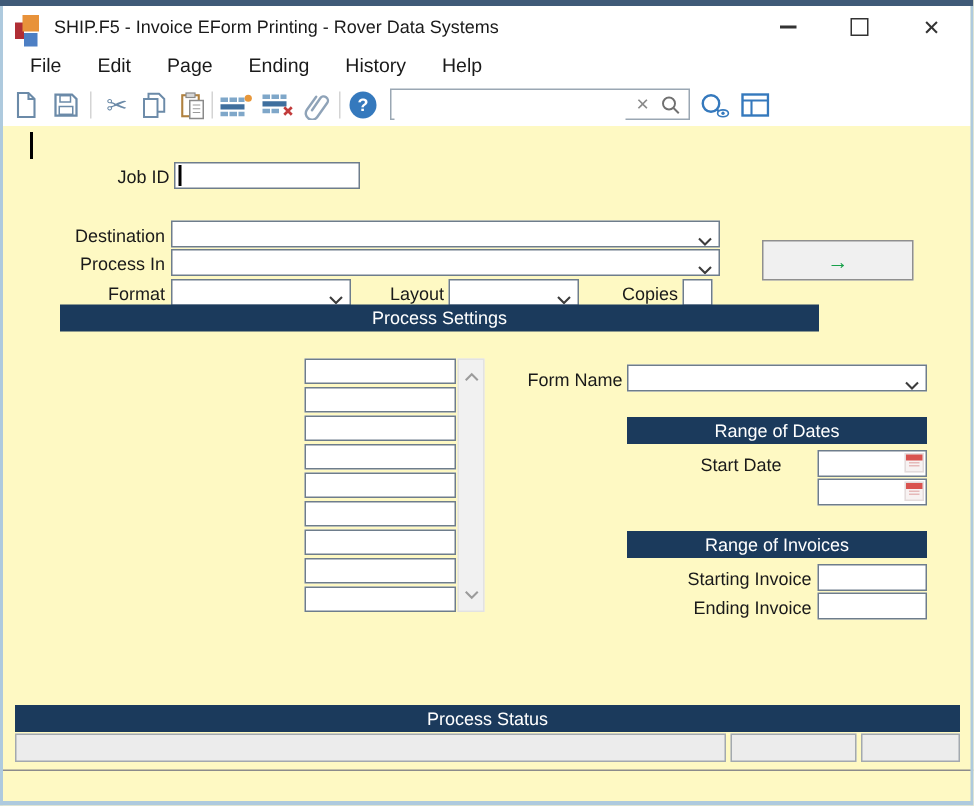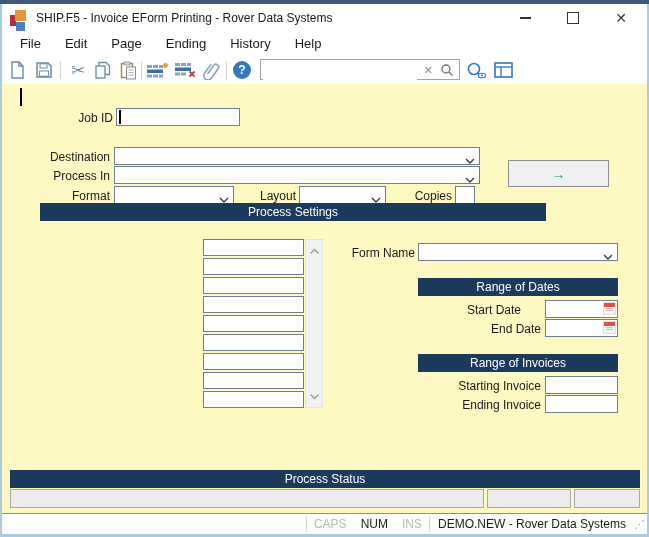--- a/index.html
+++ b/index.html
@@ -291,47 +291,37 @@
 
   <div class="banner" style="left:418px;top:278px;width:200px;">Range of Dates</div>
   <div class="lbl" style="left:416px;top:303px;width:105px;">Start Date</div>
   <div class="dwrap" style="left:545px;top:300px;">
     <span class="cal">
         <span class="cal-top"></span>
         <span class="cal-line"></span>
         <span class="cal-line"></span>
       </span>
   </div>
-  <div class="lbl" style="left:436px;top:322px;width:105px;">End Date</div>
   <div class="dwrap" style="left:545px;top:319px;">
     <span class="cal">
         <span class="cal-top"></span>
         <span class="cal-line"></span>
         <span class="cal-line"></span>
       </span>
   </div>
 
   <div class="banner" style="left:418px;top:354px;width:200px;">Range of Invoices</div>
   <div class="lbl" style="left:436px;top:379px;width:105px;">Starting Invoice</div>
   <input class="tb" style="left: 545px; top: 376px; width: 73px; height: 18px;" value="">
   <div class="lbl" style="left:436px;top:398px;width:105px;">Ending Invoice</div>
   <input class="tb" style="left: 545px; top: 395px; width: 73px; height: 18px;" value="">
 
   <div class="banner" style="left:10px;top:470px;width:630px;">Process Status</div>
   <div class="out" style="left:10px;width:474px;"></div>
   <div class="out" style="left:487px;width:84px;"></div>
   <div class="out" style="left:574px;width:66px;"></div>
 
   <div class="statusline"></div>
-  <div class="statusbar">
-    <span class="sdiv"></span>
-    <span class="dim">CAPS</span>
-    <span class="on">NUM</span>
-    <span class="dim">INS</span>
-    <span class="sdiv"></span>
-    <span class="session">DEMO.NEW - Rover Data Systems</span>
-    <span class="grip">⋰</span>
-  </div>
 
   <div class="edge-l"></div>
   <div class="edge-r"></div>
   <div class="edge-b"></div>
 </div>
 
 </body></html>

